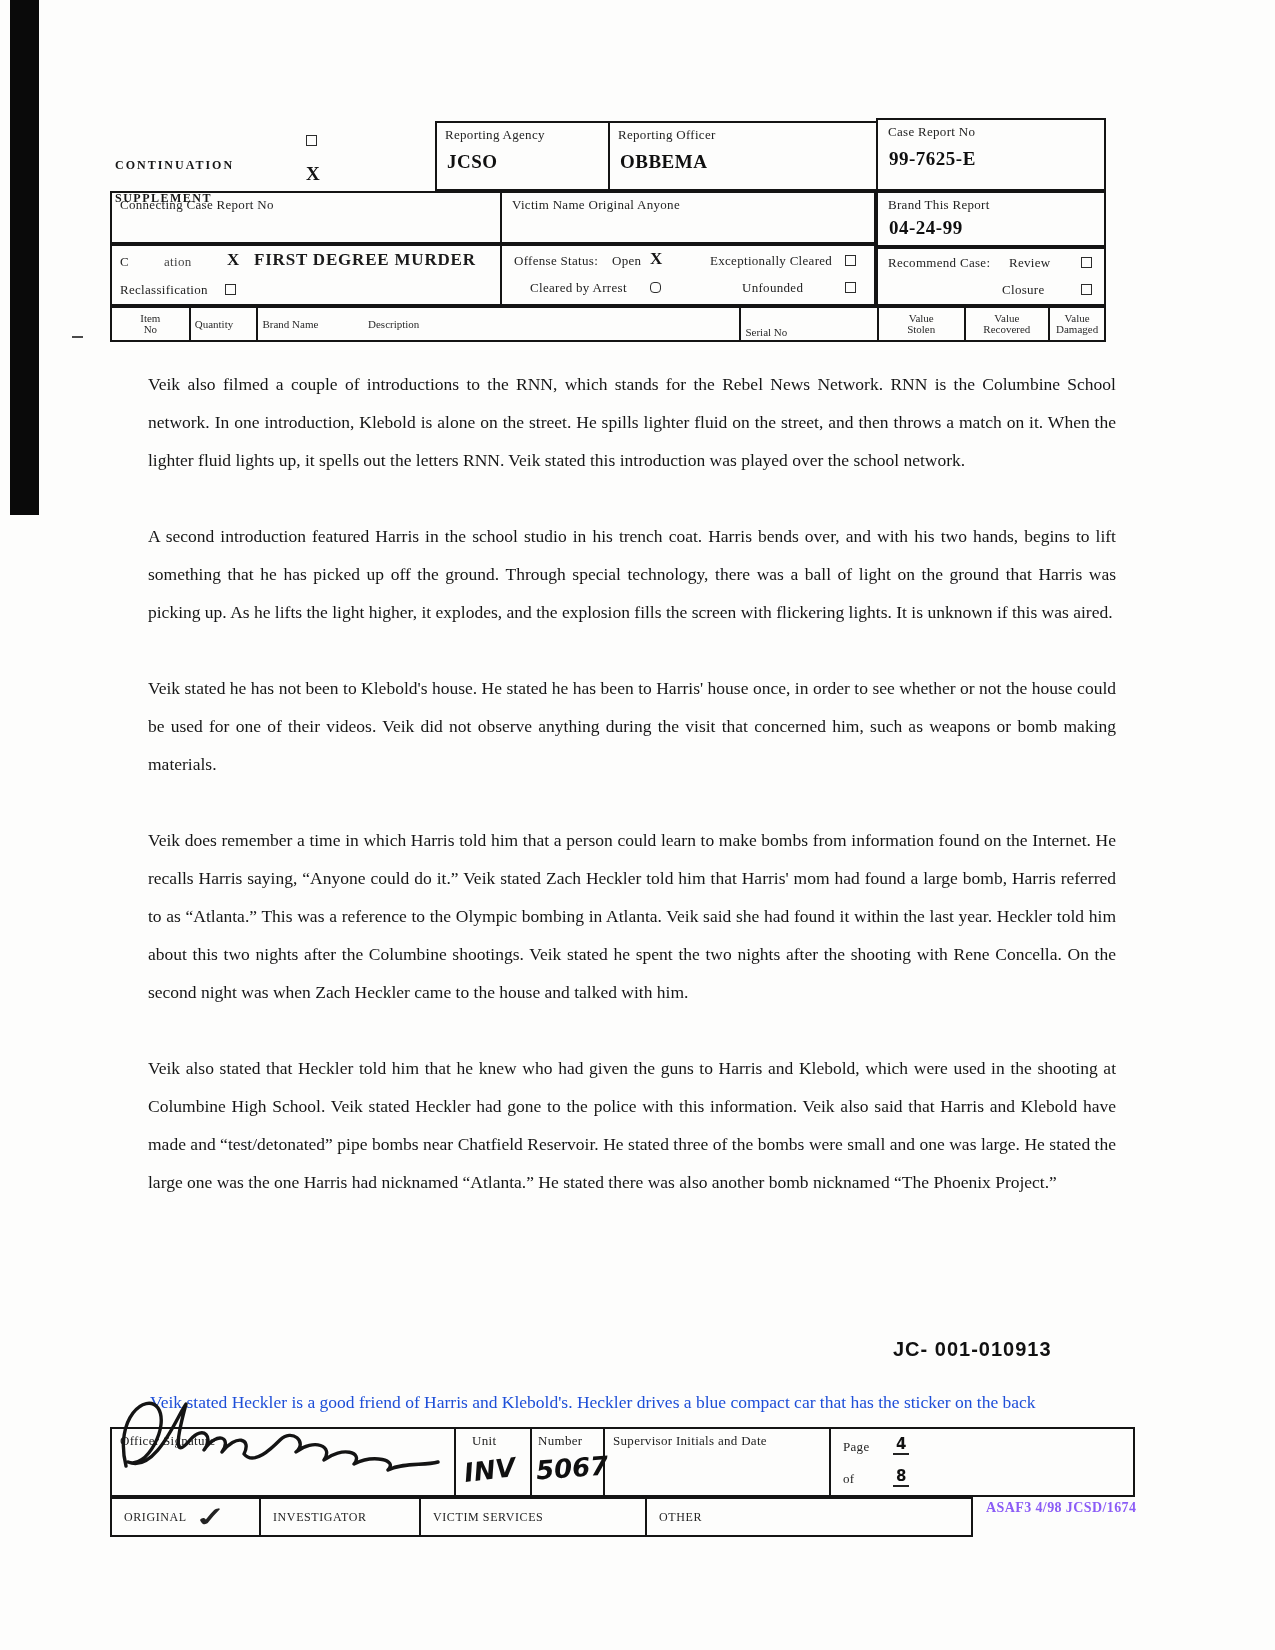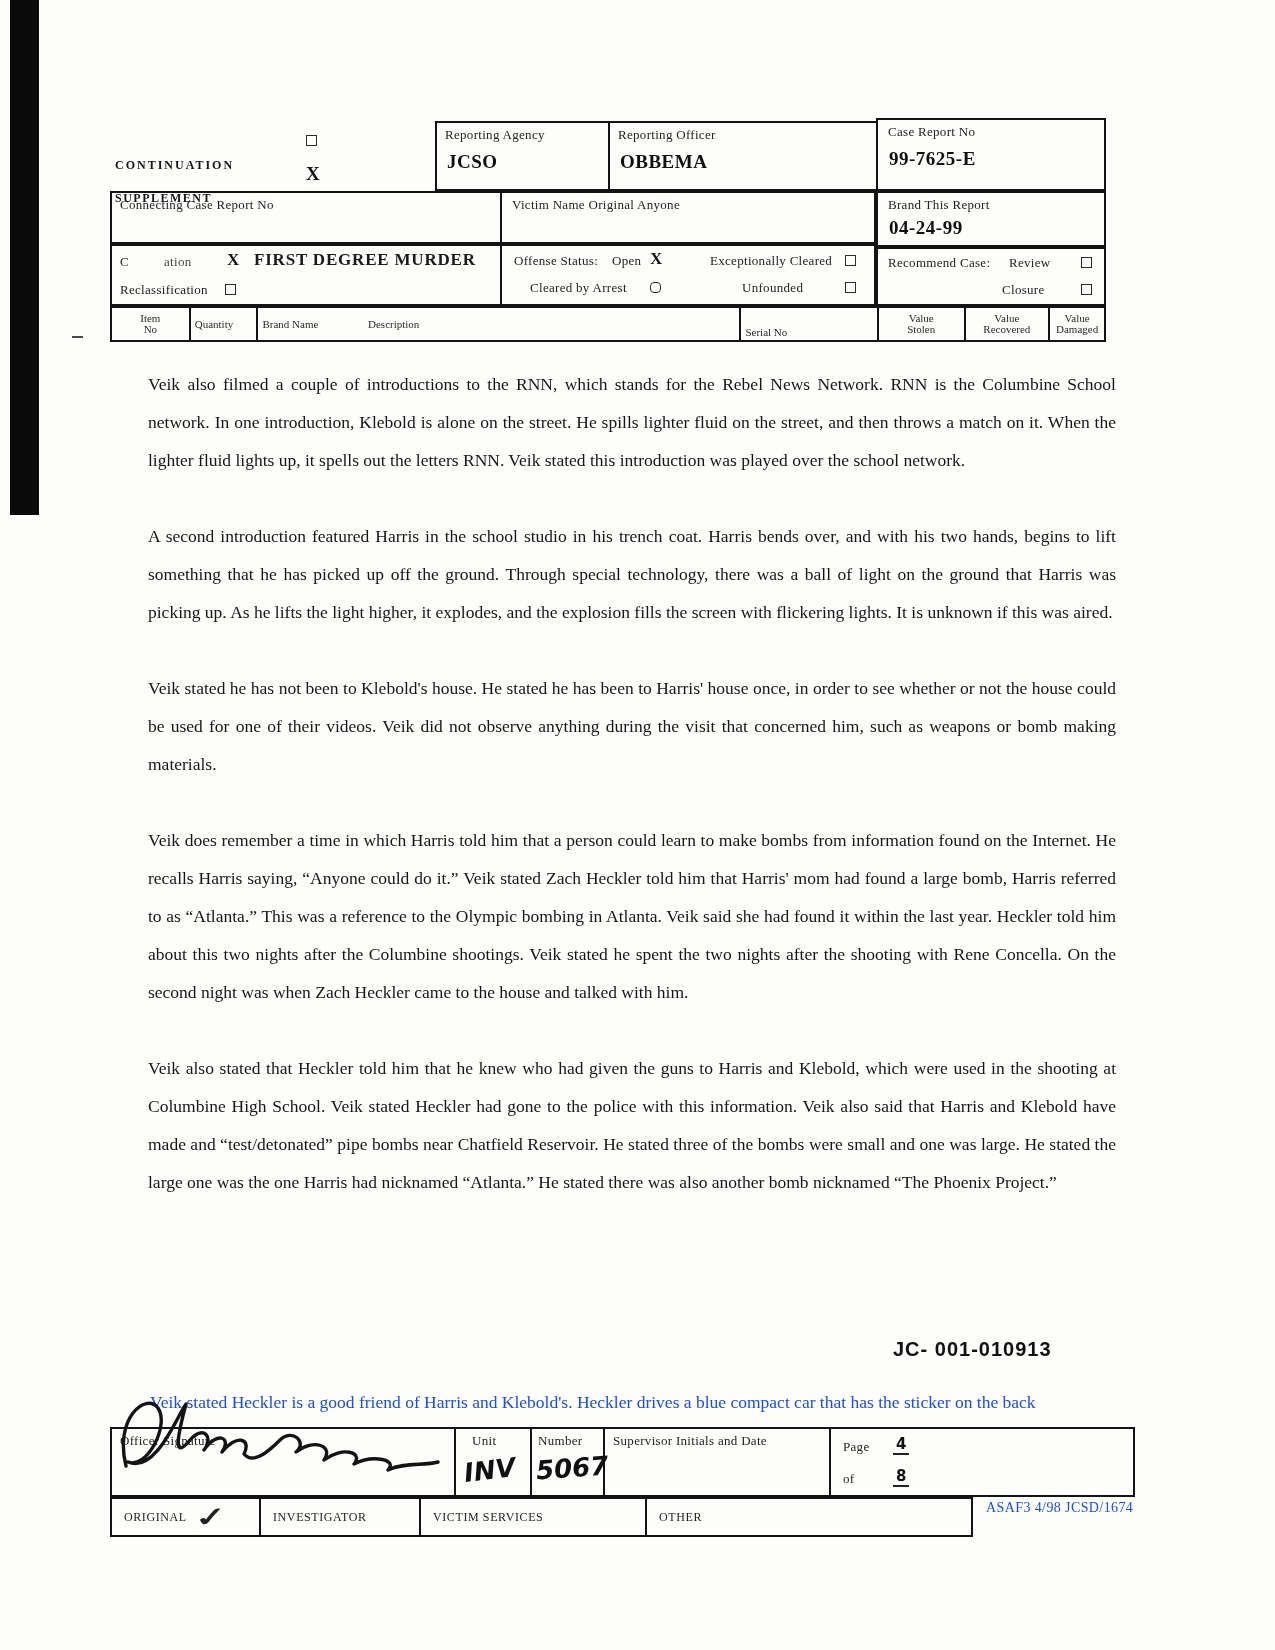--- a/index.html
+++ b/index.html
@@ -40,21 +40,21 @@
   .footcell{border-left:2px solid #141414;box-sizing:border-box;position:relative;}
   .footcell:first-child{border-left:none;}
   .distcell{
     border-left:2px solid #141414;box-sizing:border-box;
     display:flex;align-items:center;padding-left:12px;
     font-size:12px;letter-spacing:.6px;color:#232323;
   }
   .distcell:first-child{border-left:none;}
   .hand{font-family:"DejaVu Sans",sans-serif;font-style:italic;font-weight:700;color:#101010;}
   .pgnum{font-weight:700;border-bottom:2px solid #222;padding:0 3px;font-size:15px;}
-  .formcode{font-size:14px;font-weight:400;color:#1d4ed8;letter-spacing:.4px;}
+  .formcode{font-size:14px;font-weight:700;color:#8b5cf6;letter-spacing:.4px;}
 </style>
 </head>
 <body>
 
 <div id="page">
 
   <div class="abs scanbar" style="left:10px;top:0;width:29px;height:515px;"></div>
   <div class="abs" style="left:72px;top:336px;width:11px;height:2px;background:#4a4a4a;"></div>
 
   <div class="abs bigcap" style="left:115px;top:130px;">CONTINUATION</div>

